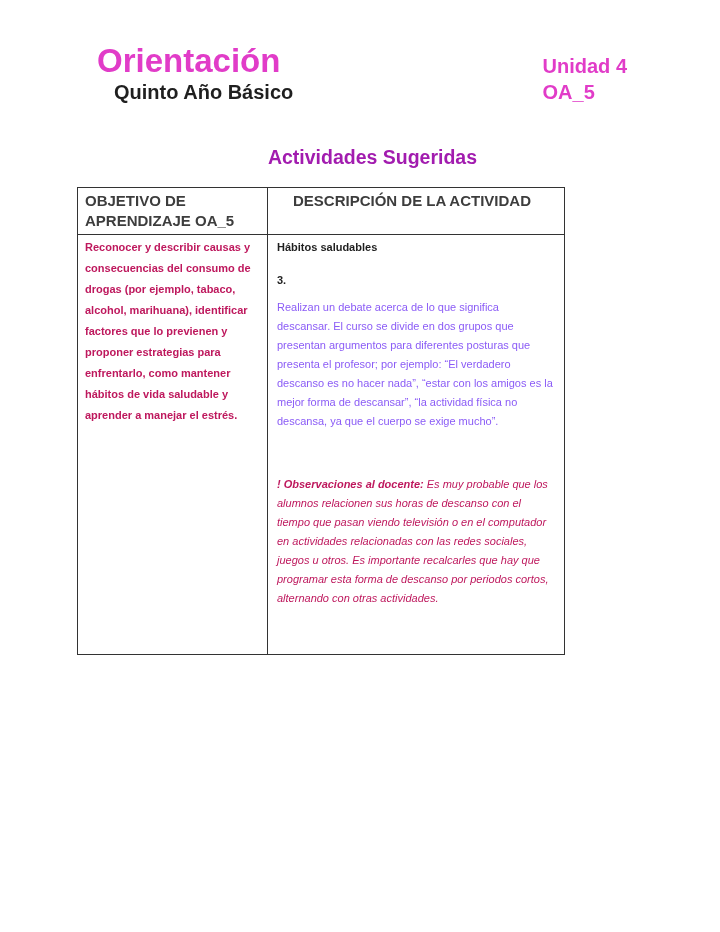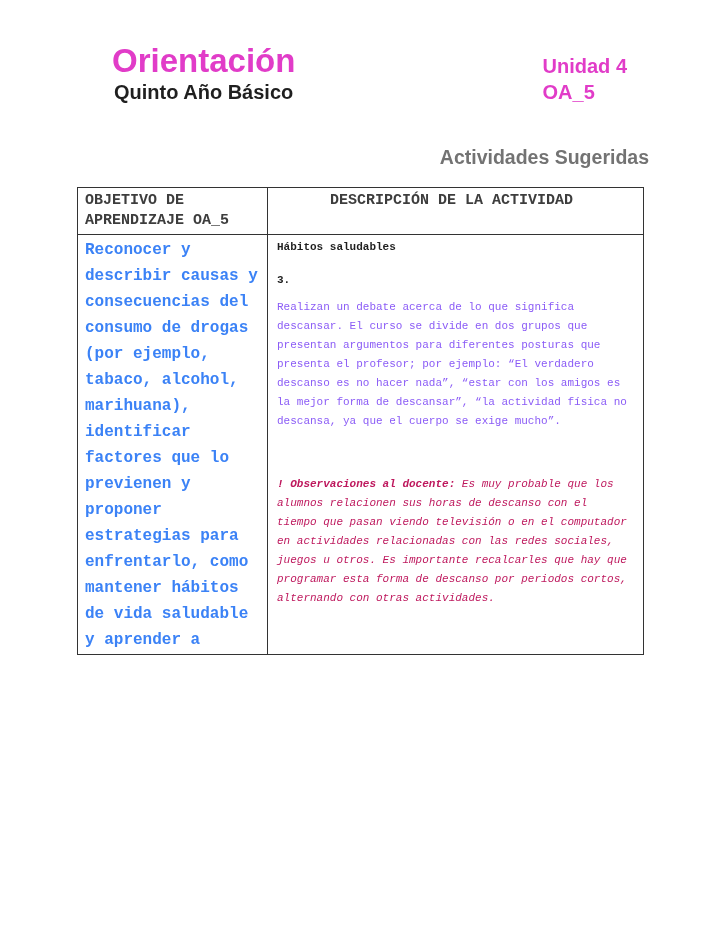--- a/index.html
+++ b/index.html
@@ -17,21 +17,20 @@
   }
   
   .brand-title {
     position: absolute;
     left: 97px;
     top: 44px;
     font-size: 33px;
     line-height: 34px;
     font-weight: 700;
     color: #e13cc8;
-    margin-left: 15px;
   }
   .brand-sub {
     position: absolute;
     left: 114px;
     top: 81px;
     font-size: 20px;
     line-height: 22px;
     font-weight: 700;
     color: #1f1f1f;
   }
@@ -40,63 +39,62 @@
     right: 93px;
     top: 53px;
     font-size: 20px;
     line-height: 26px;
     font-weight: 700;
     color: #e13cc8;
   }
   
   .section-title {
     position: absolute;
-    left: 82px;
+    left: 89px;
     width: 567px;
     top: 146px;
     margin: 0;
-    text-align: right;
+    text-align: center;
     font-size: 19.5px;
     line-height: 22px;
     font-weight: 700;
-    color: #737373;
+    color: #a21caf;
   }
   
   .doc-table {
     position: absolute;
     left: 77px;
     top: 187px;
-    width: 567px;
+    width: 488px;
     display: grid;
     grid-template-columns: 189px 1fr;
     grid-template-rows: 46px 420px;
     border: 1.5px solid #333333;
     box-sizing: border-box;
-    font-family: Liberation Mono, monospace;
   }
   .cell {
     box-sizing: border-box;
     overflow: hidden;
   }
   .cell.col-right { border-left: 1.5px solid #333333; }
   .cell.row-body  { border-top: 1.5px solid #333333; }
   .th {
     font-weight: 700;
     font-size: 15px;
     line-height: 20px;
     color: #3d3d3d;
   }
   .th.col-left  { padding: 3px 2px 0 7px; text-align: left; }
   .th.col-right { padding: 3px 8px 0 0; text-align: center; }
   .td.col-left {
     padding: 2px 2px 0 7px;
     font-weight: 700;
-    font-size: 16px;
-    line-height: 26px;
-    color: #3b82f6;
+    font-size: 11px;
+    line-height: 21px;
+    color: #be185d;
   }
   .td.col-right {
     padding: 3px 10px 0 9px;
     font-size: 11px;
     line-height: 19px;
     color: #595959;
   }
   .td p { margin: 0; }
   .activity-topic {
     font-weight: 700;

